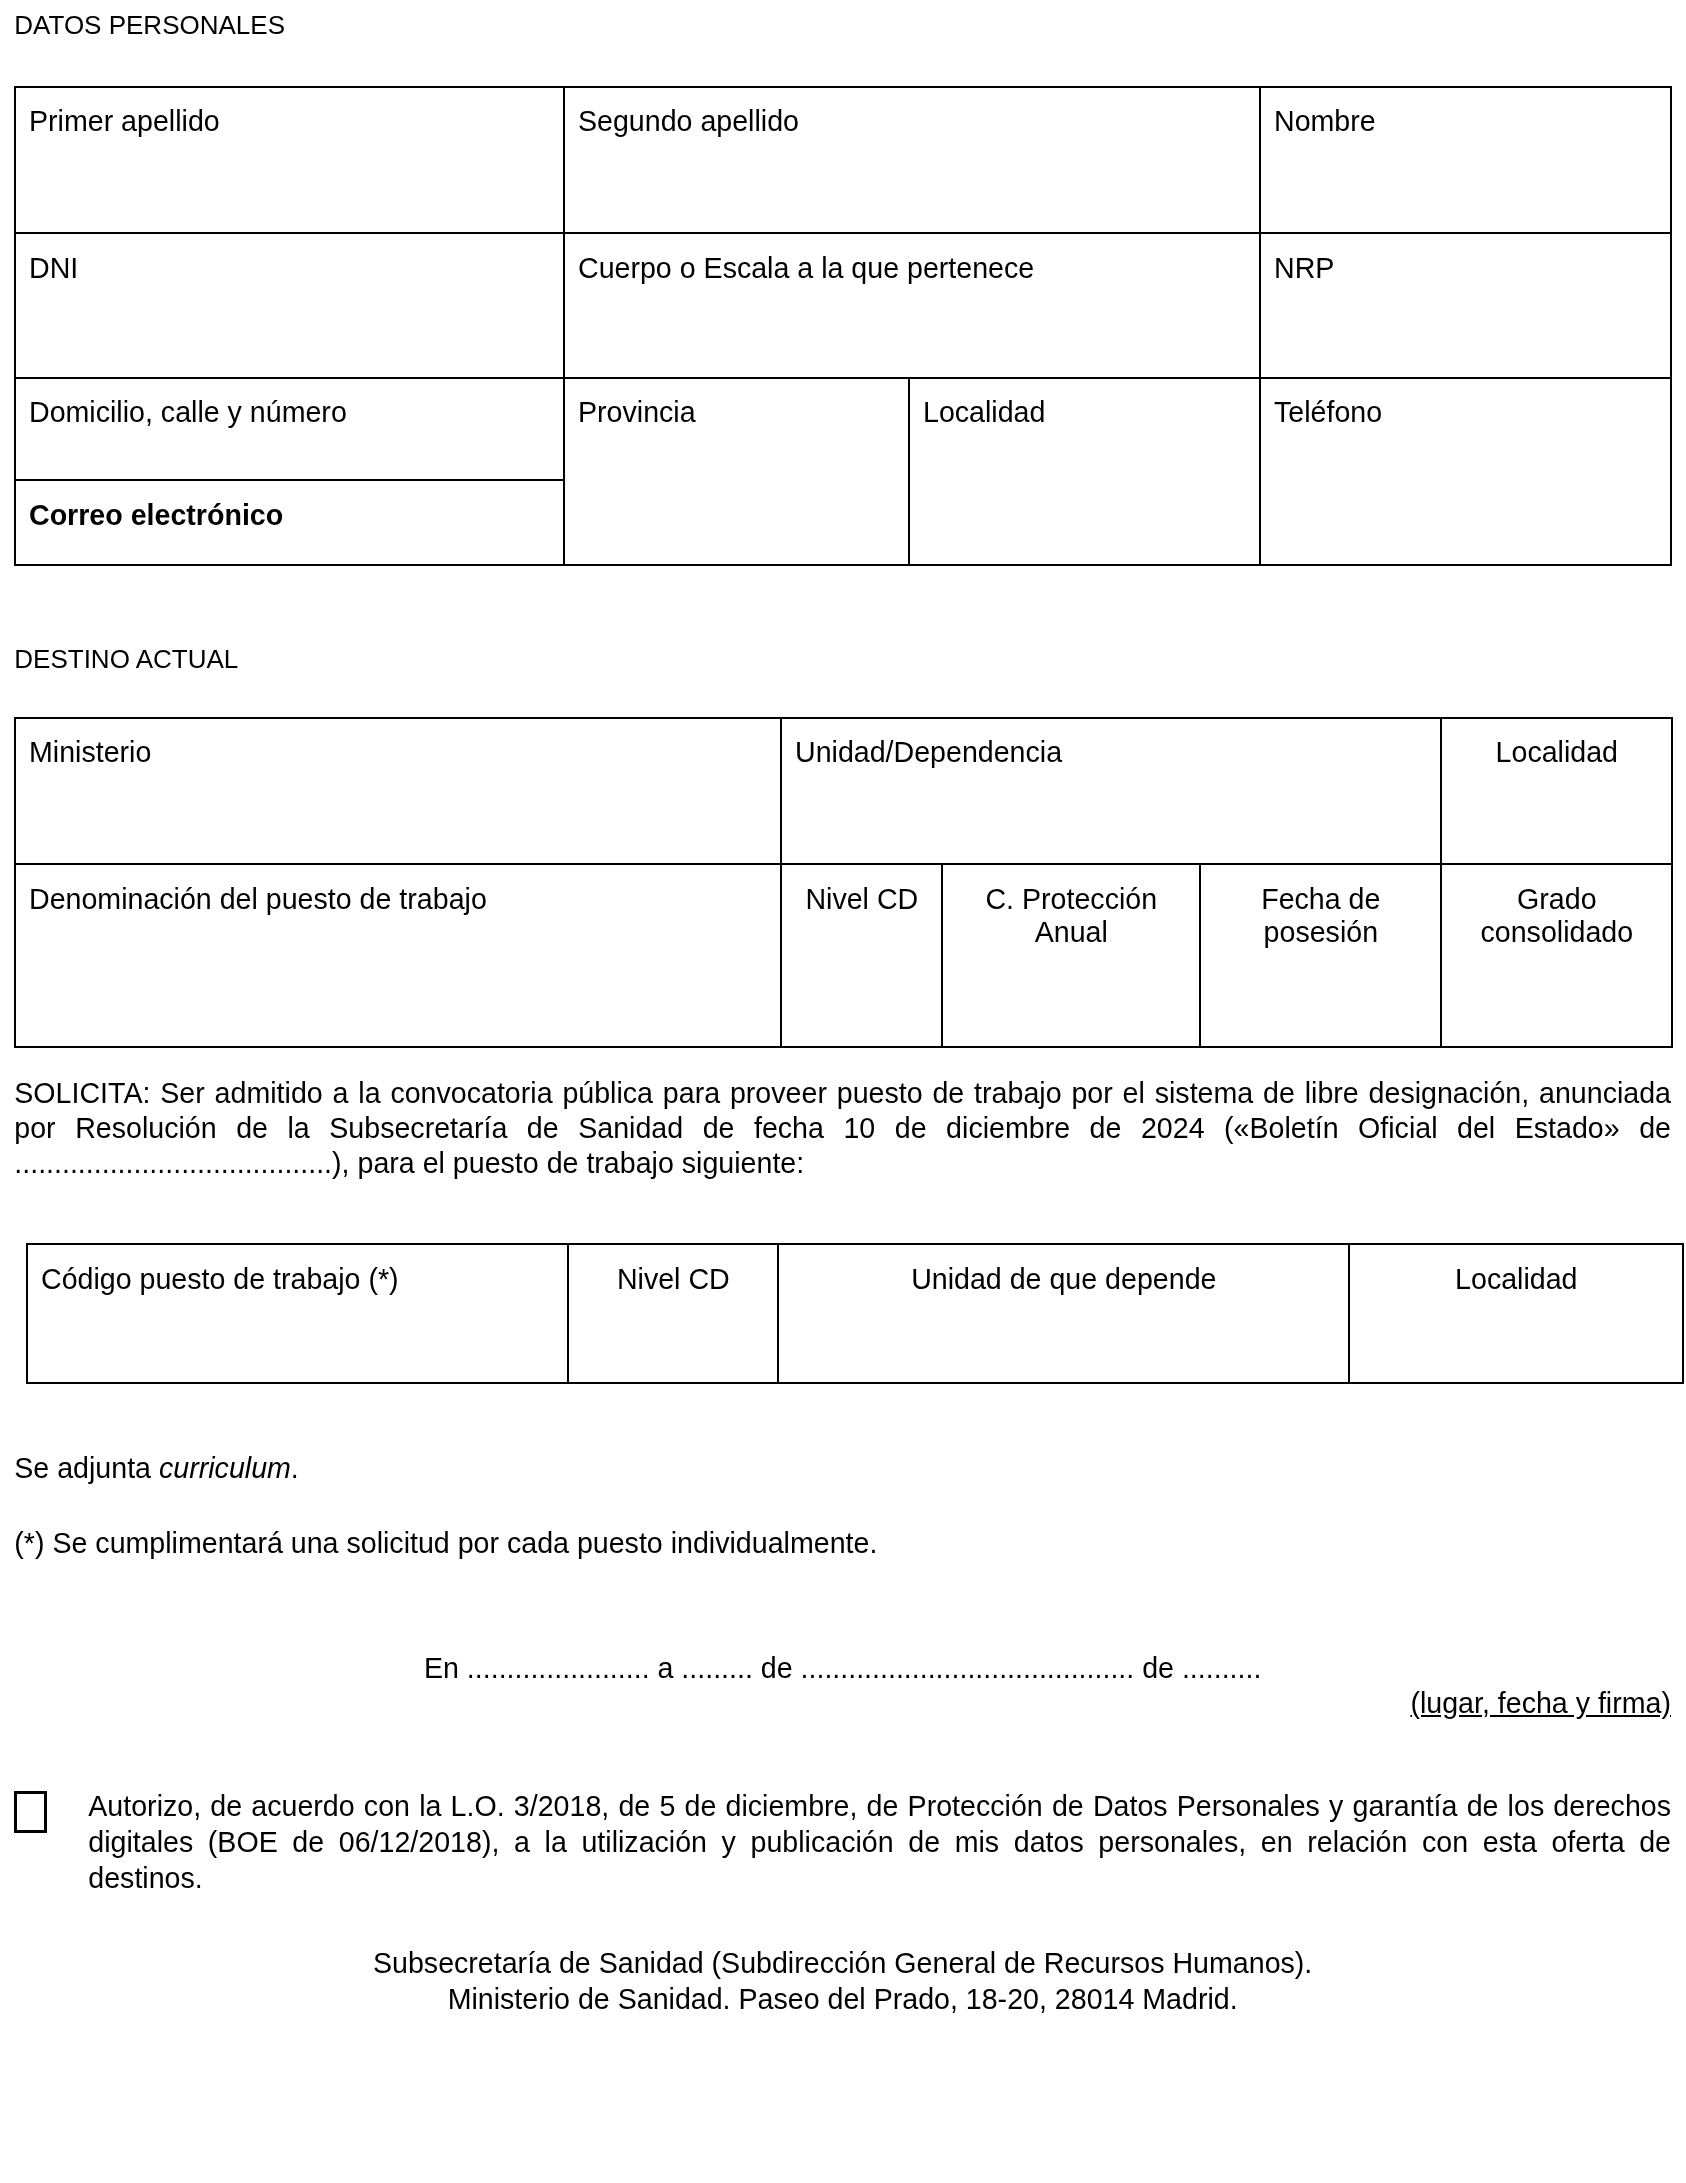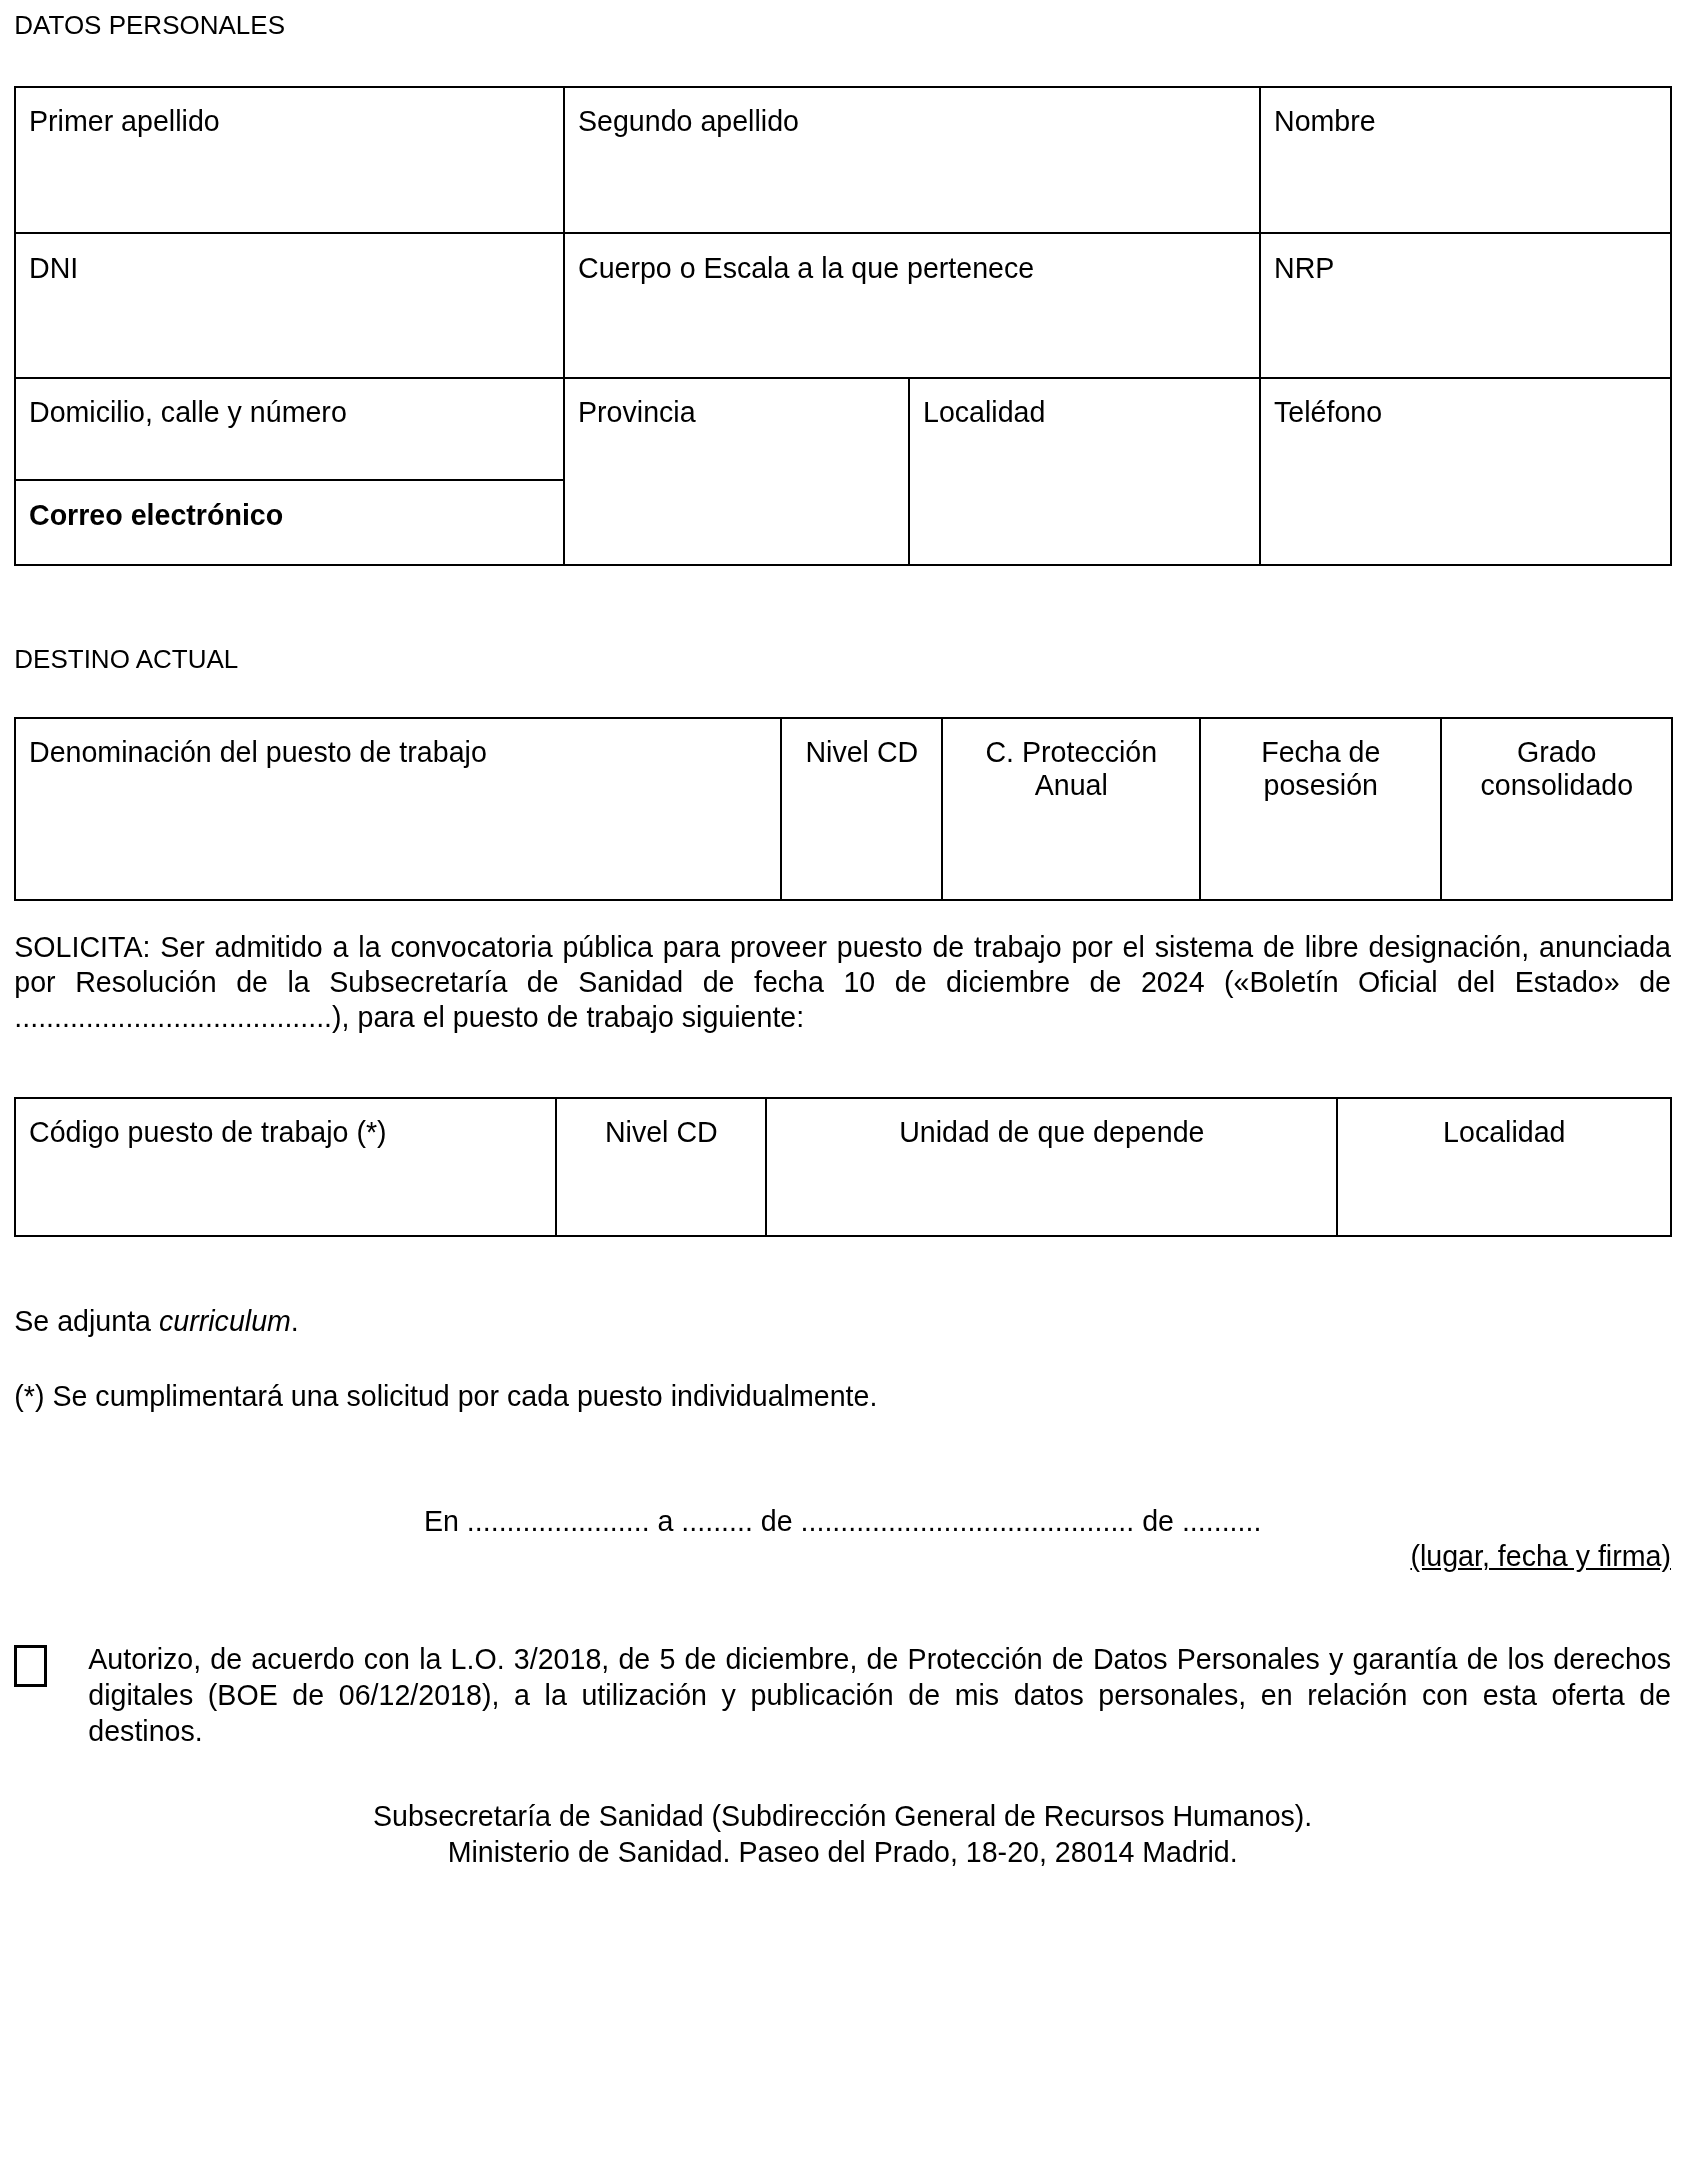--- a/index.html
+++ b/index.html
@@ -46,21 +46,21 @@
 
   
   .t3r1 td { height: 111px; }
 
   p { margin: 0; }
   .solicita {
     margin-top: 28.6px;
     line-height: 35px;
     text-align: justify;
   }
-  .tbl3 { margin-top: 62px; }
+  .tbl3 { margin-top: 62px; margin-left: 12px; }
   .curriculum-note { margin-top: 67px; line-height: 35px; }
   .footnote { margin-top: 40px; line-height: 35px; }
   .dateline { margin-top: 90px; line-height: 35px; text-align: center; }
   .sig-caption { line-height: 35px; text-align: right; text-decoration: underline; }
 
   .consent-row {
     margin-top: 67px;
     display: flex;
     align-items: flex-start;
   }
@@ -120,20 +120,25 @@
 
   <table class="formtbl">
     <colgroup>
       <col style="width:766px">
         <col style="width:161px">
         <col style="width:258px">
         <col style="width:241px">
         <col style="width:231px">
     </colgroup>
     <tbody>
+        <tr class="t2r1">
+      <td><span>Ministerio</span></td>
+      <td colspan="3"><span>Unidad/Dependencia</span></td>
+      <td class="center"><span>Localidad</span></td>
+    </tr>
     <tr class="t2r2">
       <td><span>Denominación del puesto de trabajo</span></td>
       <td class="center"><span>Nivel CD</span></td>
       <td class="center"><span>C. Protección Anual</span></td>
       <td class="center"><span>Fecha de posesión</span></td>
       <td class="center"><span>Grado consolidado</span></td>
     </tr>
   </tbody>
     </table>
 

